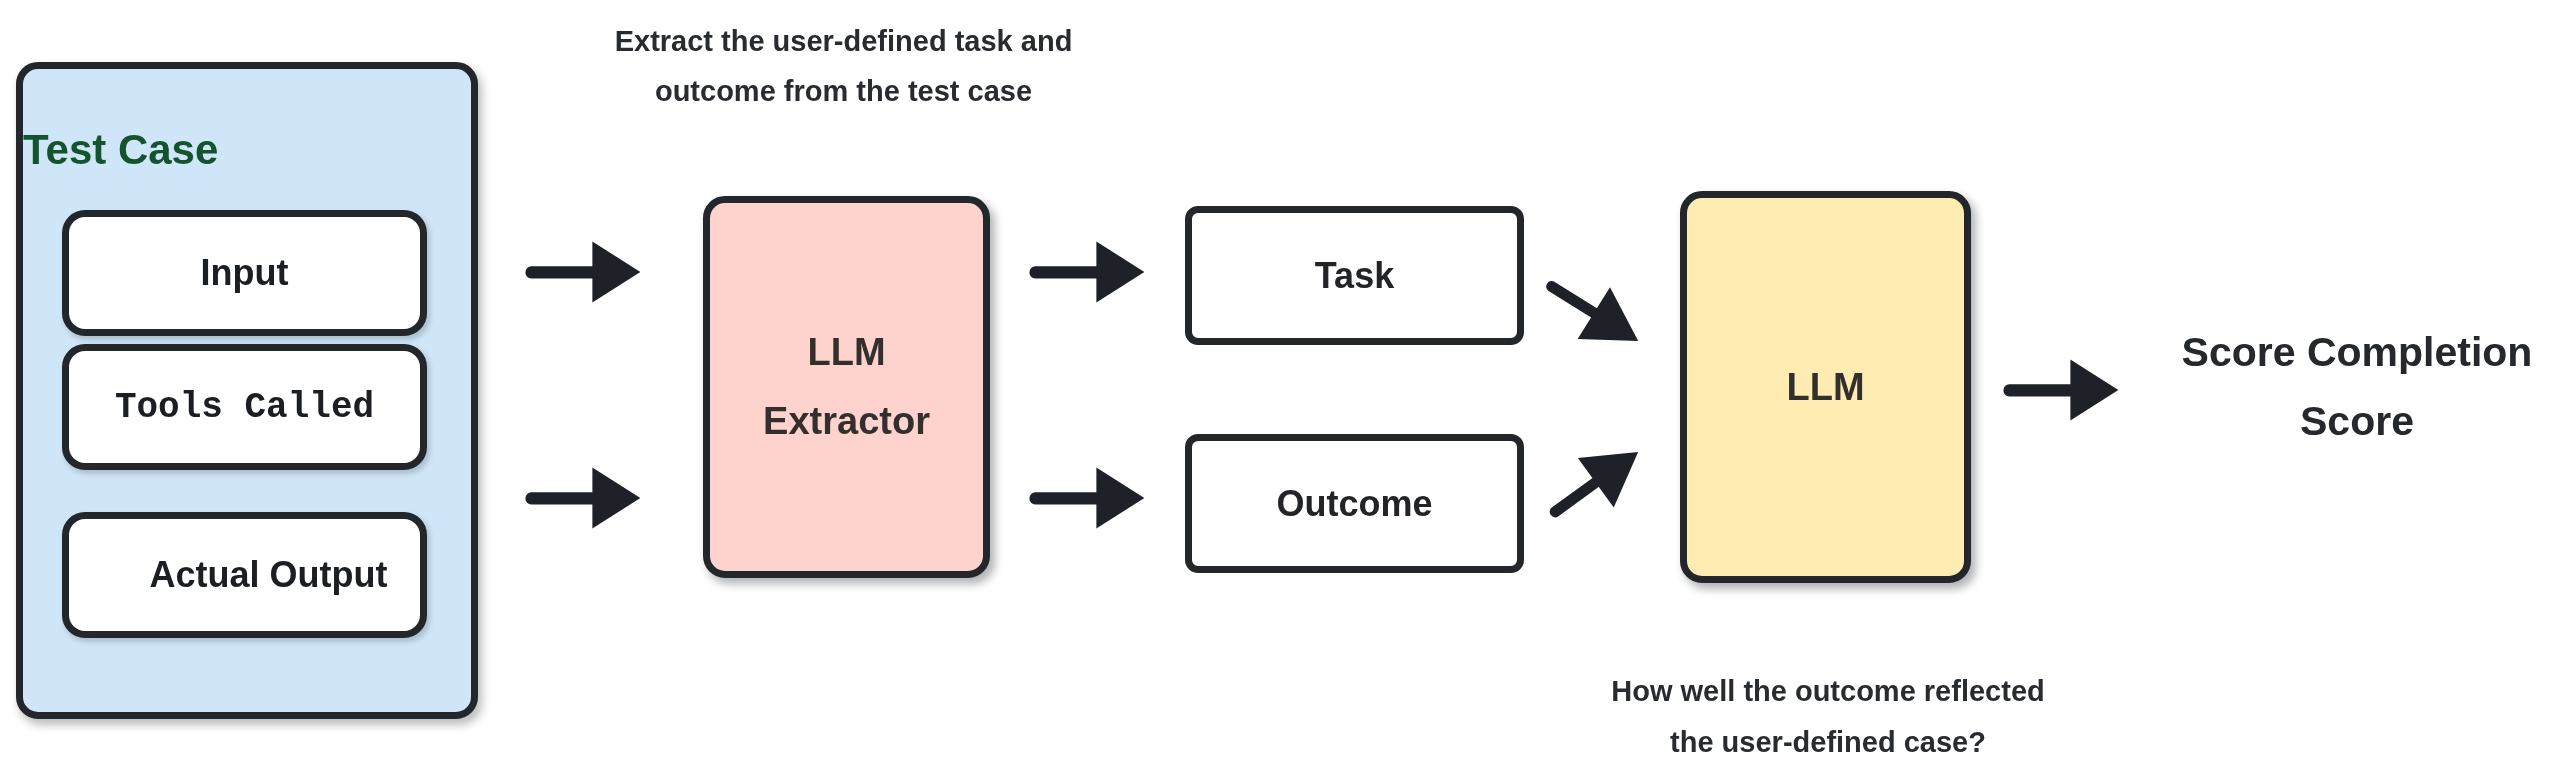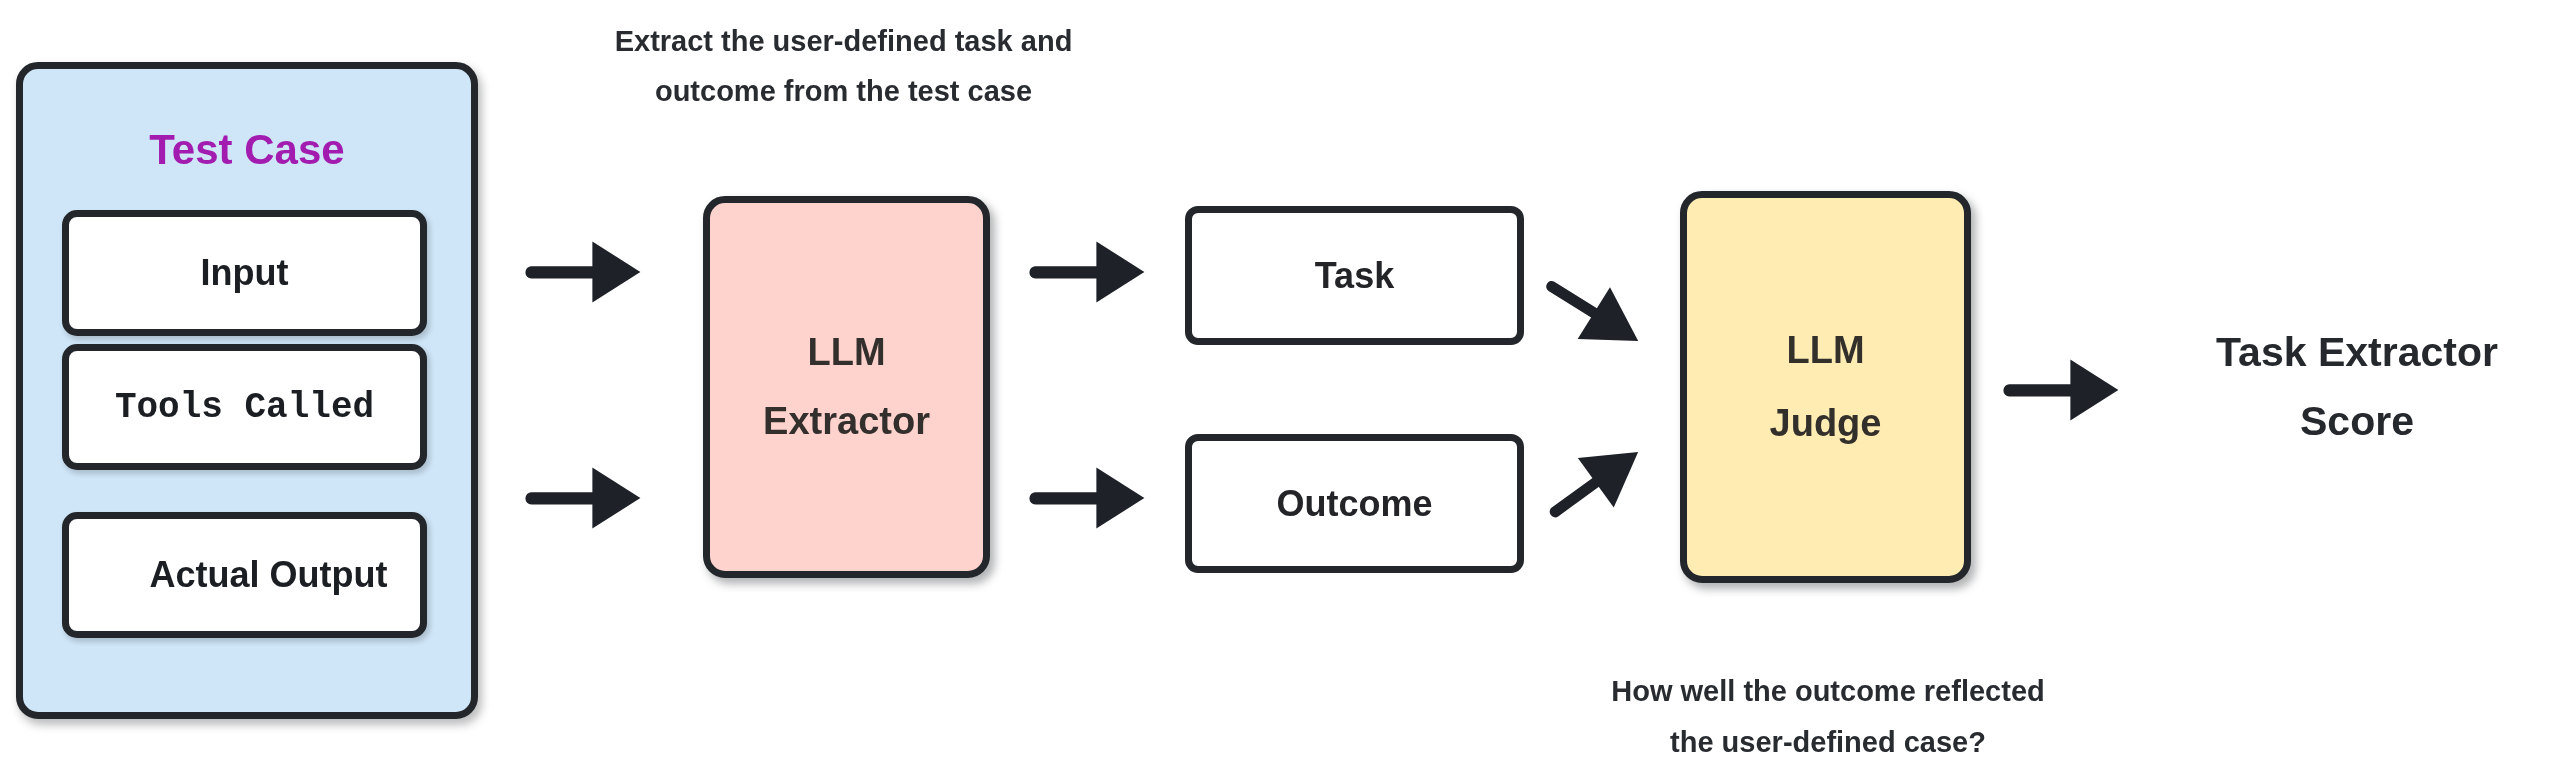--- a/index.html
+++ b/index.html
@@ -23,29 +23,29 @@
   }
   
   .test-case {
     left: 16px; top: 62px; width: 462px; height: 657px;
     background: var(--test-case-fill, #cfe6f8);
     border-radius: 22px;
     box-shadow: 3.6px 5.1px 8.8px rgba(35,39,44,0.30);
   }
   .tc-title {
     position: absolute; left: 0; right: 0; top: 57px;
-    text-align: center;
+    text-align: left;
     font-size: 42px; font-weight: bold;
-    color: #a21caf;
+    color: #14532d;
   }
   .tc-item {
     position: absolute; left: 39px; width: 365px; height: 126px;
     background: #ffffff;
     border: 7.3px solid var(--box-border, #23272c);
-    border-radius: 15px;
+    border-radius: 23px;
     box-sizing: border-box;
     display: flex; align-items: center; justify-content: center;
     font-size: 36px; font-weight: bold;
     color: #1b1f24;
     box-shadow: 2.2px 3.6px 5.8px rgba(35,39,44,0.20);
   }
   .tc-item.input  { top: 141px; }
   .tc-item.tools  { top: 275px; font-family: Liberation Mono, monospace; }
   .tc-item.output { top: 443px; padding-left: 48px; }
 
@@ -175,32 +175,31 @@
   </div>
   <div class="arrow arrow-diag a-up">
     <svg viewBox="0 0 155 88">
         <rect class="ink" x="2" y="36" width="85" height="15" rx="7"></rect>
         <polygon class="ink" points="78,2 78,86 150,44"></polygon>
       </svg>
   </div>
 
   <div class="box judge">
     <div>LLM</div>
-    <div>Judge</div>
   </div>
 
   <div class="arrow arrow-h a5">
     <svg viewBox="0 0 165 90">
         <rect class="ink" x="2" y="37" width="100" height="17" rx="8"></rect>
         <polygon class="ink" points="94,3 94,87 160,45"></polygon>
       </svg>
   </div>
 
   <div class="note score-text">
-    <div>Task Extractor</div>
+    <div>Score Completion</div>
     <div>Score</div>
   </div>
 
   <div class="note note-bottom">
     <div>How well the outcome reflected</div>
     <div>the user-defined case?</div>
   </div>
 
 </div>
 

